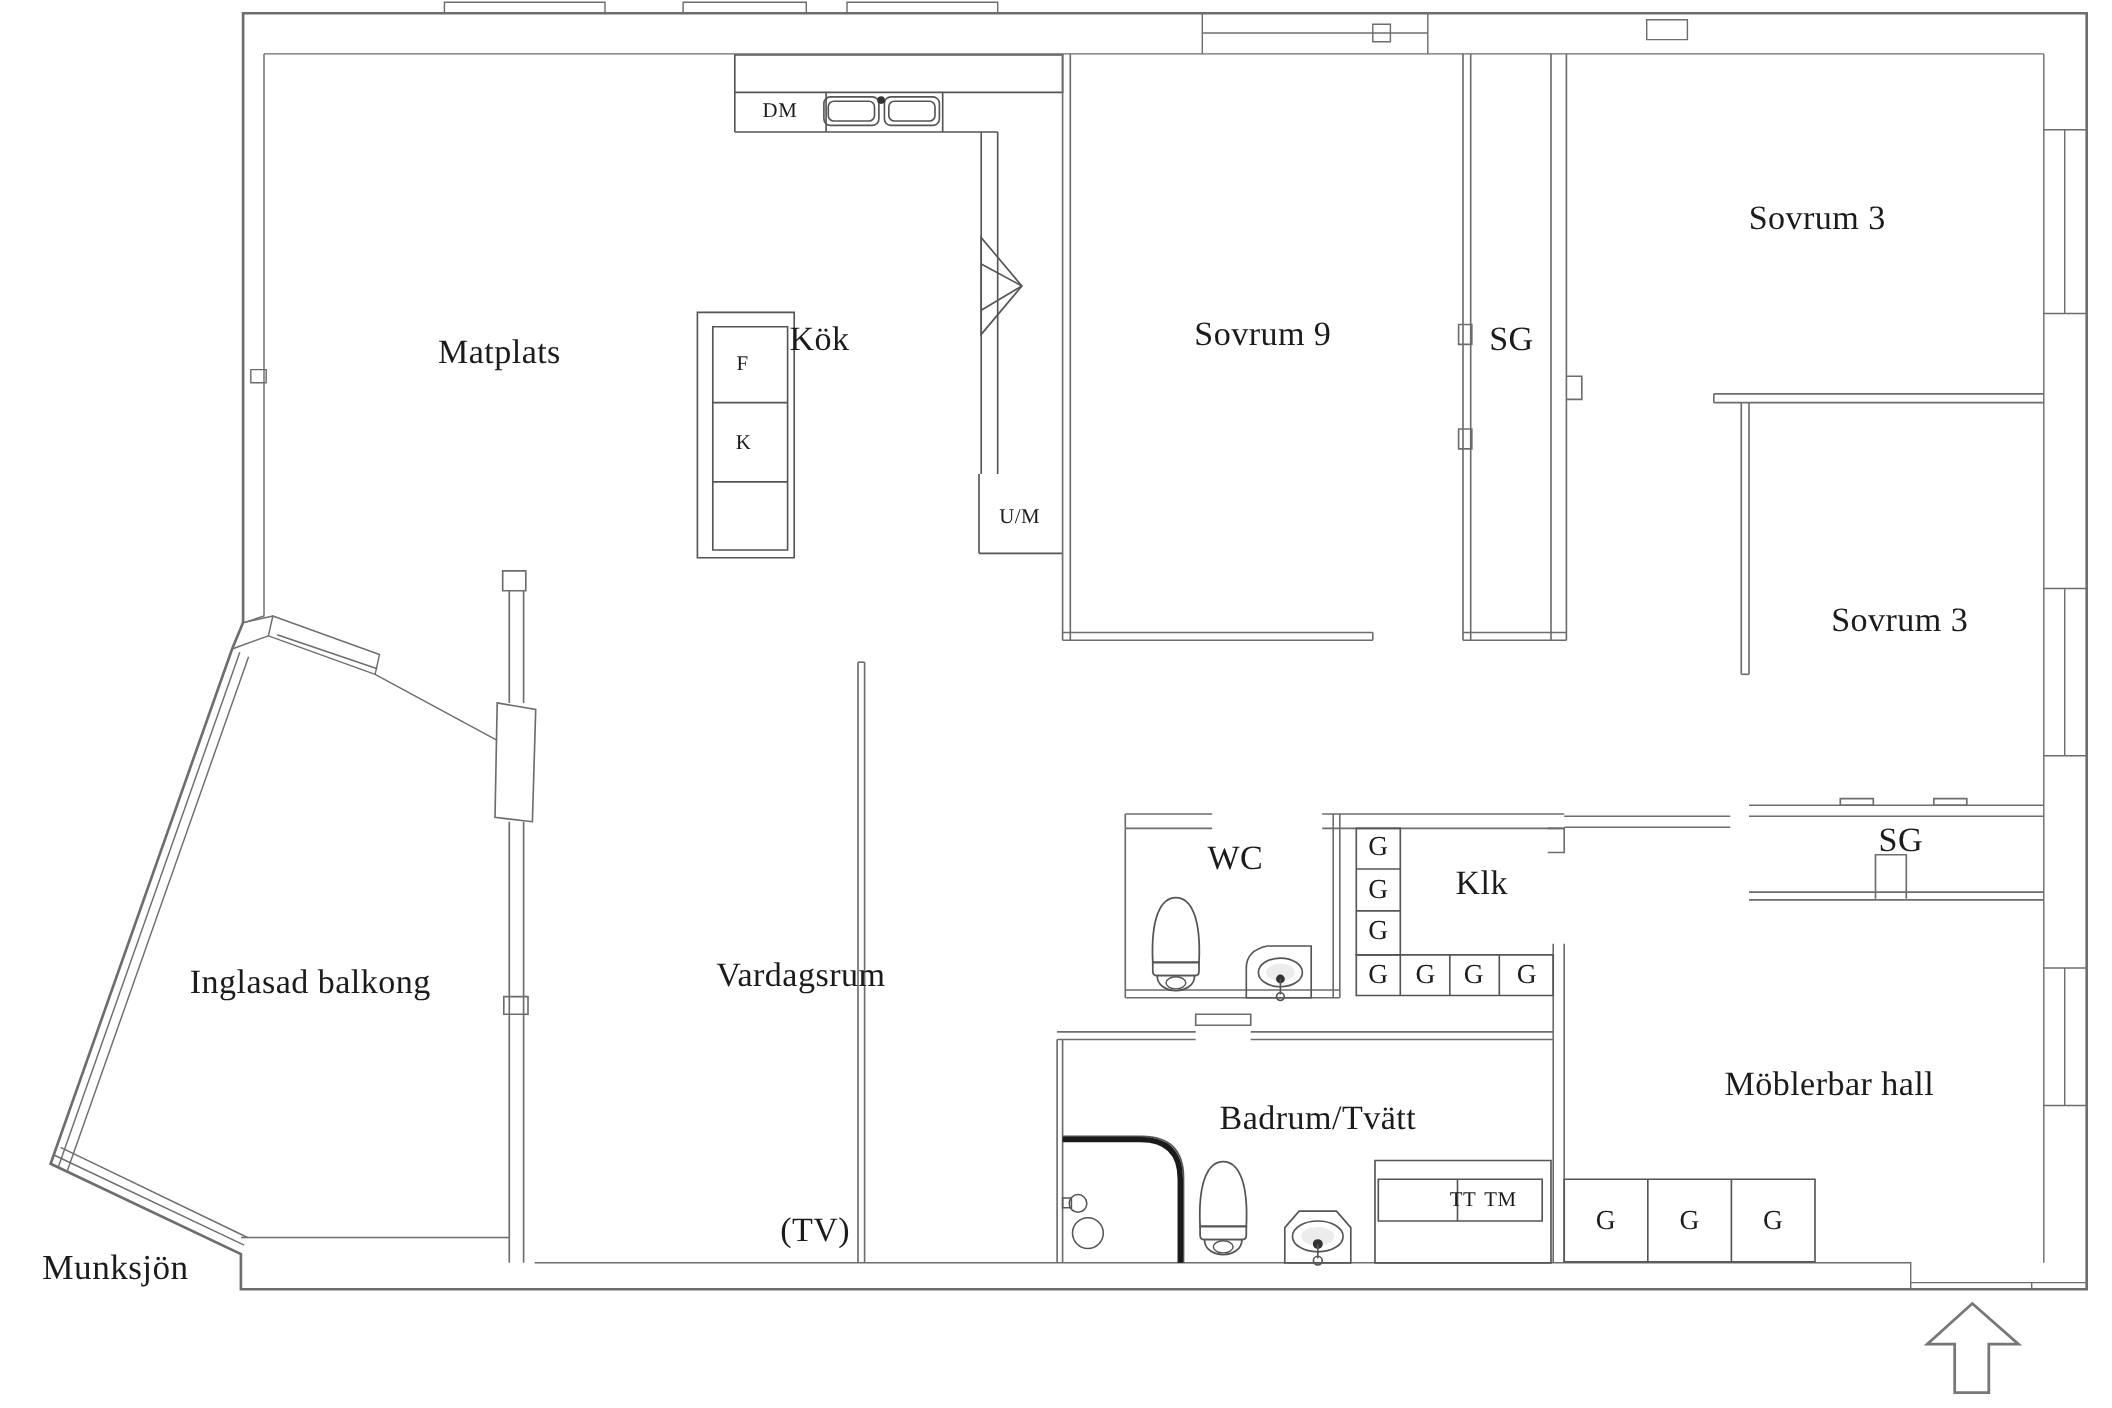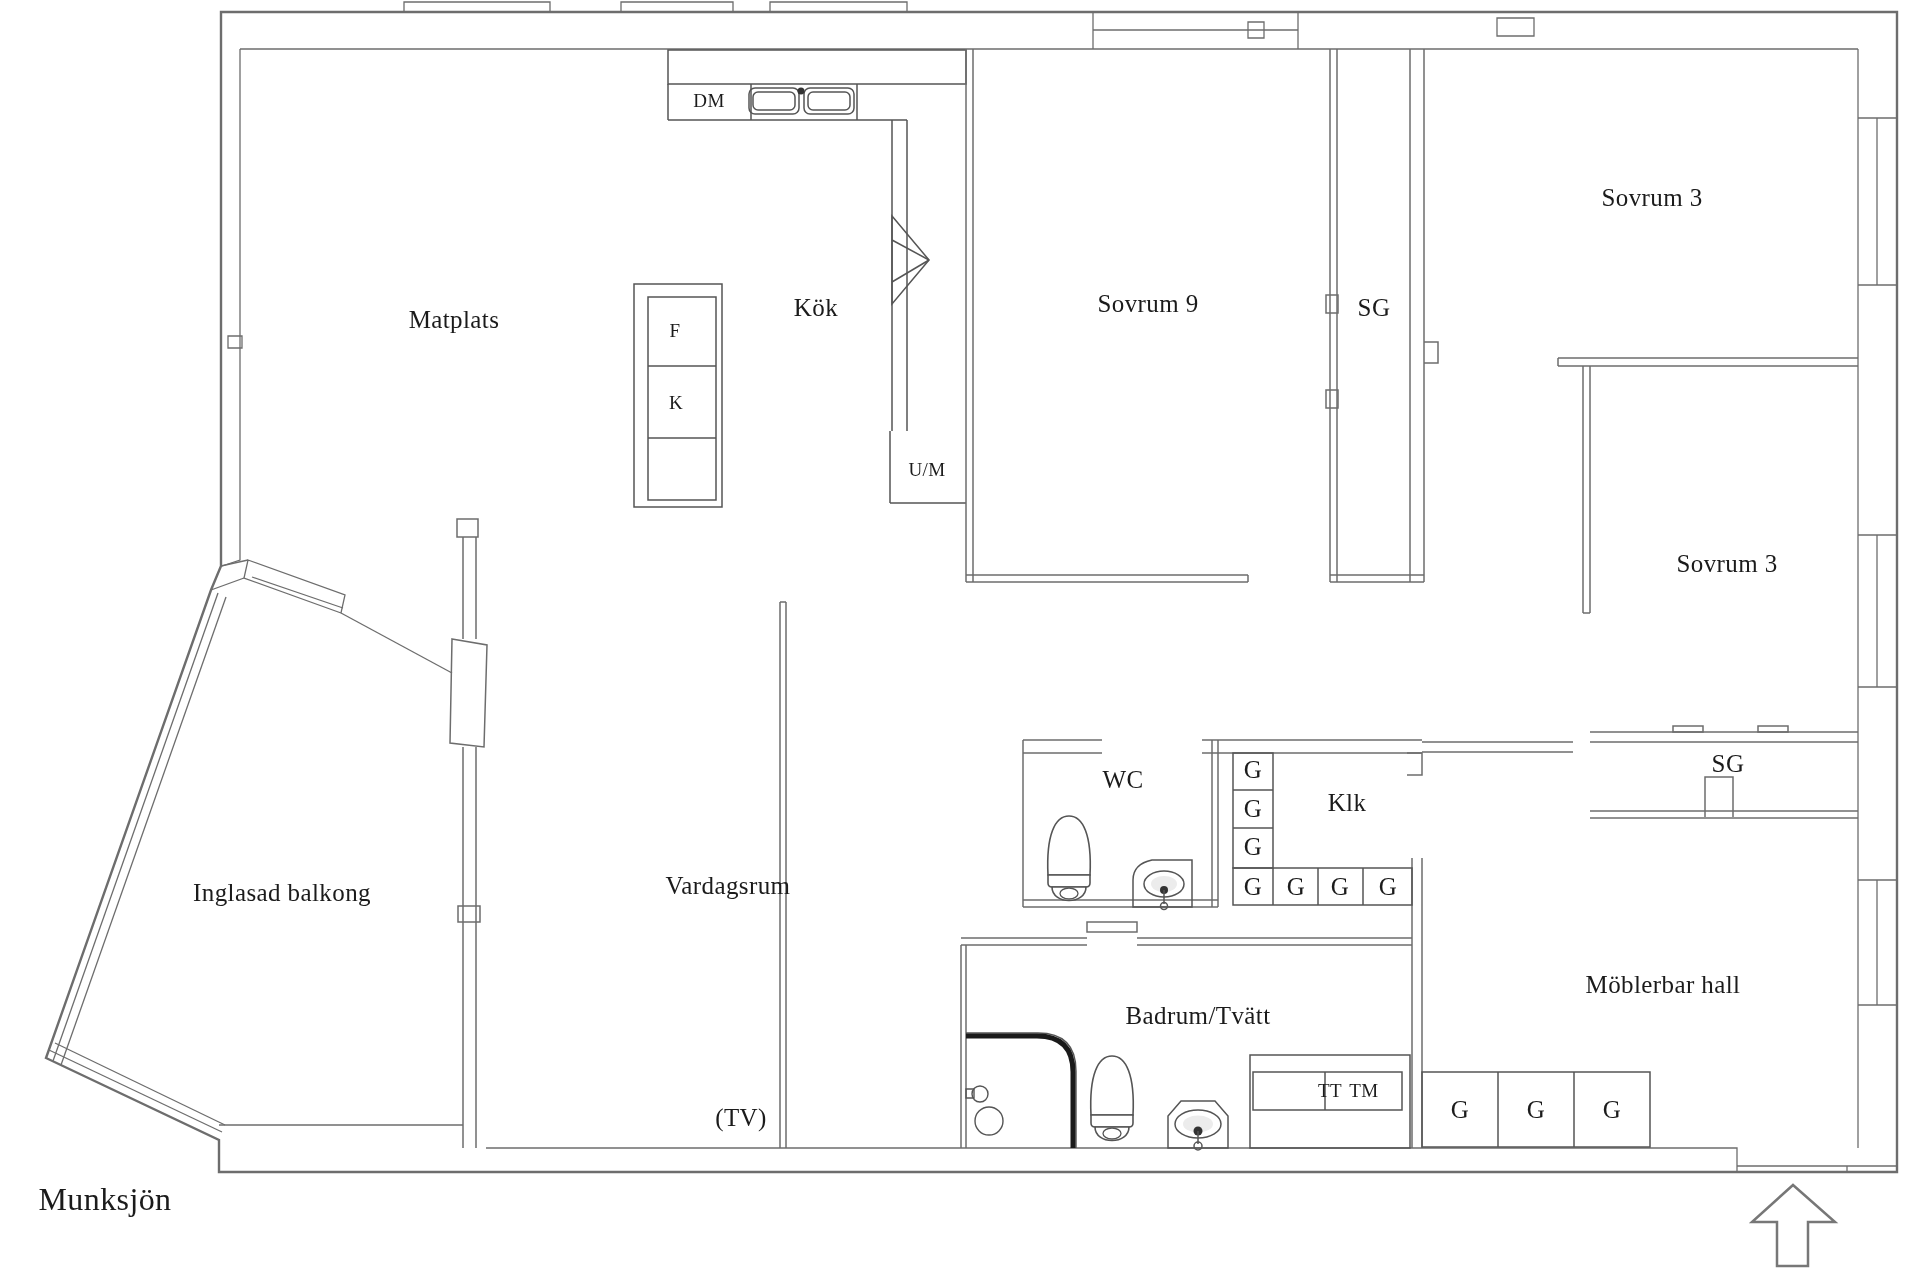--- a/index.html
+++ b/index.html
@@ -3,26 +3,26 @@
 <meta charset="utf-8">
 <style>
   html,body{margin:0;padding:0;background:#ffffff;}
   #plan-root{
     position:relative;width:1920px;height:1280px;background:#ffffff;overflow:hidden;
     font-family:"Liberation Serif","DejaVu Serif",serif;color:#1b1b1b;
   }
   #plan-svg{position:absolute;left:0;top:0;width:1920px;height:1280px;}
   .lbl{
     position:absolute;transform:translate(-50%,-50%);
-    white-space:nowrap;font-size:25px;letter-spacing:.4px;color:#1b1b1b;
+    white-space:nowrap;font-size:31px;letter-spacing:.4px;color:#1b1b1b;
     -webkit-user-select:none;user-select:none;
   }
   .lbl.small{font-size:19px;}
   .lbl.unit{font-size:25px;}
-  .lbl.lake{font-size:32px;margin-top:47px;}
+  .lbl.lake{font-size:32px;}
 </style>
 </head>
 <body>
 
 <div id="plan-root">
 
   <svg id="plan-svg" viewBox="0 0 1920 1280">
     <defs>
       <g id="toilet-sym">
         <path d="M24,3 C38,3 47,22 45,62 L3,62 C1,22 10,3 24,3 Z" fill="#fff" stroke-width="1.6"></path>
@@ -231,21 +231,21 @@
       <path d="M1198,1131 V1144"></path>
       <circle cx="1198" cy="1146" r="4"></circle>
     </g>
 
     <g>
       <path d="M1793,1185 L1835,1222 L1808,1222 L1808,1266 L1777,1266 L1777,1222 L1752,1222 Z" fill="#ffffff" stroke="#777777" stroke-width="2.5" stroke-linejoin="miter"></path>
     </g>
   </svg>
 
   <span class="lbl" style="left:454px;top:320px">Matplats</span>
-  <span class="lbl" style="left:816px;top:308px">Kök</span>
+  <span class="lbl" style="left:745px;top:308px">Kök</span>
   <span class="lbl" style="left:1148px;top:304px">Sovrum 9</span>
   <span class="lbl" style="left:1374px;top:308px">SG</span>
   <span class="lbl" style="left:1652px;top:198px">Sovrum 3</span>
   <span class="lbl" style="left:1727px;top:564px">Sovrum 3</span>
   <span class="lbl" style="left:1728px;top:764px">SG</span>
   <span class="lbl" style="left:282px;top:893px">Inglasad balkong</span>
   <span class="lbl" style="left:728px;top:886px">Vardagsrum</span>
   <span class="lbl" style="left:741px;top:1118px">(TV)</span>
   <span class="lbl" style="left:1123px;top:780px">WC</span>
   <span class="lbl" style="left:1347px;top:803px">Klk</span>

